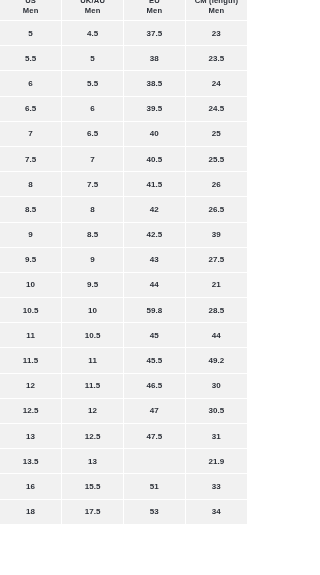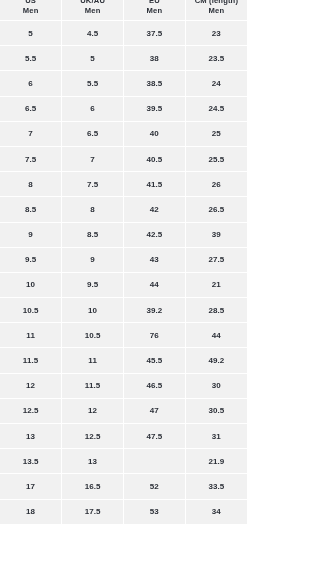--- a/index.html
+++ b/index.html
@@ -165,27 +165,27 @@
       </tr>
       <tr>
         <td>10</td>
         <td>9.5</td>
         <td>44</td>
         <td>21</td>
       </tr>
       <tr>
         <td>10.5</td>
         <td>10</td>
-        <td>39.2</td>
+        <td>59.8</td>
         <td>28.5</td>
       </tr>
       <tr>
         <td>11</td>
         <td>10.5</td>
-        <td>76</td>
+        <td>45</td>
         <td>44</td>
       </tr>
       <tr>
         <td>11.5</td>
         <td>11</td>
         <td>45.5</td>
         <td>49.2</td>
       </tr>
       <tr>
         <td>12</td>
@@ -205,24 +205,24 @@
         <td>47.5</td>
         <td>31</td>
       </tr>
       <tr>
         <td>13.5</td>
         <td>13</td>
         <td class="cell-empty"></td>
         <td>21.9</td>
       </tr>
       <tr>
-        <td>17</td>
-        <td>16.5</td>
-        <td>52</td>
-        <td>33.5</td>
+        <td>16</td>
+        <td>15.5</td>
+        <td>51</td>
+        <td>33</td>
       </tr>
       <tr>
         <td>18</td>
         <td>17.5</td>
         <td>53</td>
         <td>34</td>
       </tr>
     </tbody>
 </table>
 

